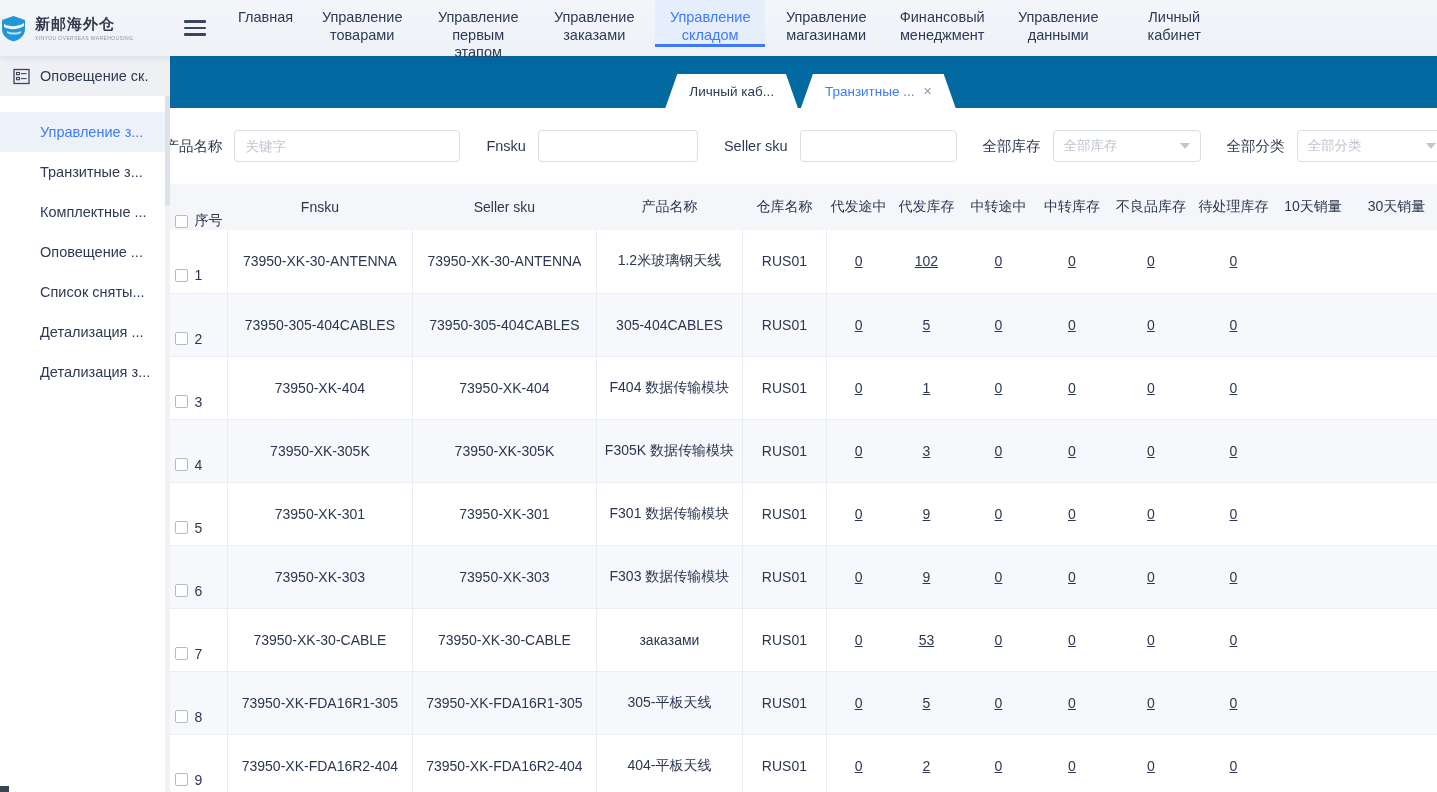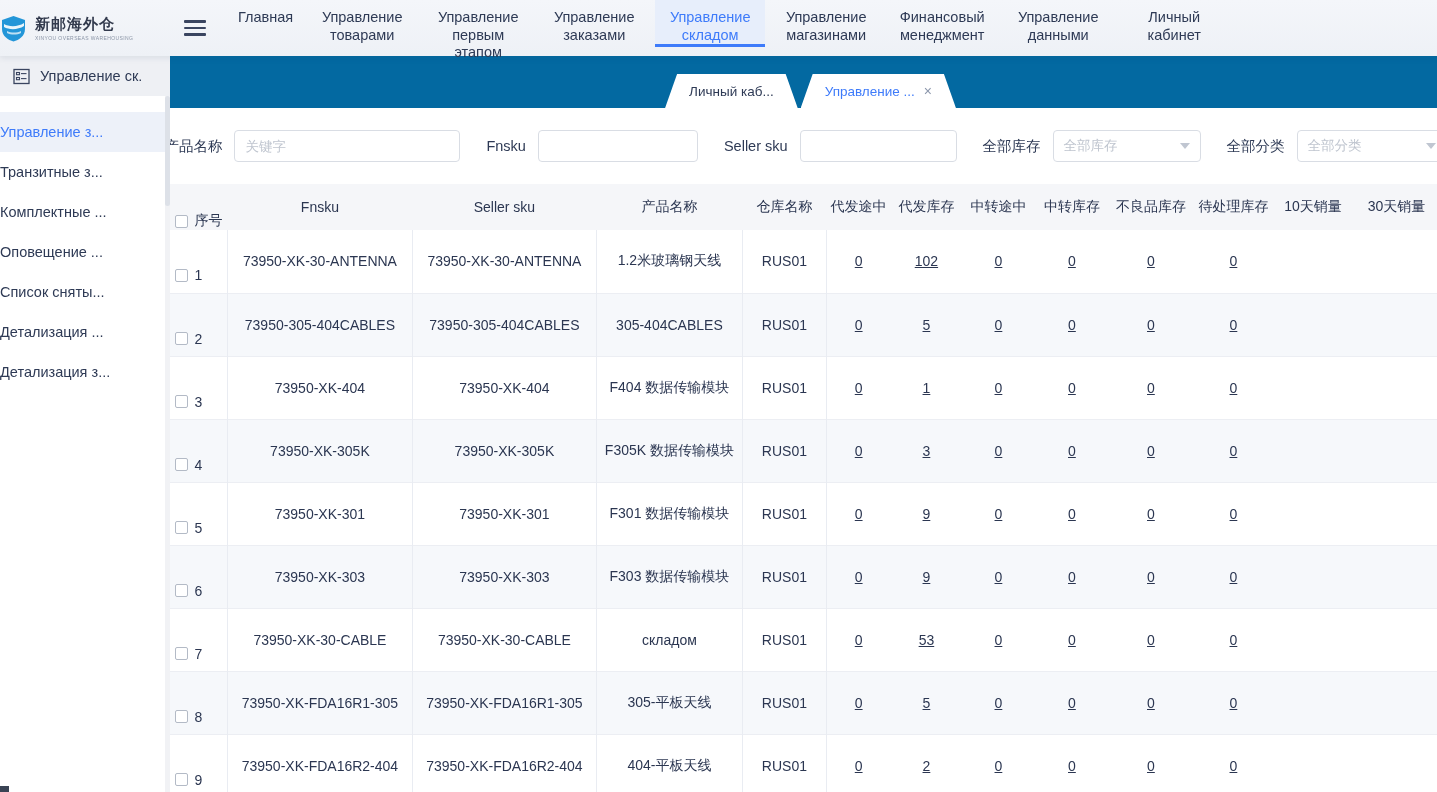--- a/index.html
+++ b/index.html
@@ -24,21 +24,21 @@
     max-width: 110px; padding: 9px 8px 0; text-align: center;
     font-size: 14.5px; line-height: 1.22; color: #2e3a55;
     border-bottom: 3px solid transparent; cursor: pointer;
   }
   .nav-item.active { color: #3e7bfa; background: #e7eefb; border-bottom-color: #3e7bfa; }
   
   .main { display: flex; height: 736px; }
   .sidebar { width: 170px; flex-shrink: 0; background: #fff; position: relative; }
   .sidebar-header { height: 40px; background: #eef0f4; display: flex; align-items: center; gap: 10px; padding-left: 13px; font-size: 14.5px; }
   .sidebar-list { list-style: none; margin-top: 16px; }
-  .sidebar-item { height: 40px; line-height: 40px; font-size: 14.5px; color: #2e3a55; cursor: pointer; white-space: nowrap; }
+  .sidebar-item { height: 40px; line-height: 40px; padding-left: 40px; font-size: 14.5px; color: #2e3a55; cursor: pointer; white-space: nowrap; }
   .sidebar-item.active { color: #3e7bfa; background: #edf1f9; }
   .sb-track { position: absolute; right: 0; top: 40px; bottom: 0; width: 5px; background: #f1f2f5; }
   .sb-thumb { position: absolute; right: 0; top: 0; width: 5px; height: 110px; background: #dde1e8; border-radius: 3px; }
   .scroll-corner { position: absolute; left: 0; bottom: 0; width: 9px; height: 6px; background: #3a4354; }
   
   .content { flex: 1; background: #0369a1; display: flex; flex-direction: column; overflow: hidden; align-items: center; }
   .tabstrip { height: 52px; display: flex; align-items: flex-end; padding-left: 14px; gap: 3px; }
   .tab {
     height: 34px; background: #fff; display: flex; align-items: center;
     padding: 0 24px; font-size: 13.5px; color: #2e3a55; cursor: pointer;
@@ -115,21 +115,21 @@
 
     <aside class="sidebar">
       <div class="sidebar-header">
         <svg width="17" height="17" viewBox="0 0 17 17">
           <rect x="1" y="1.5" width="15" height="14" fill="none" stroke="#3a4560" stroke-width="1.3"></rect>
           <rect x="3.5" y="4.5" width="3" height="2.2" fill="none" stroke="#3a4560" stroke-width="1.1"></rect>
           <line x1="8" y1="5.6" x2="13.5" y2="5.6" stroke="#3a4560" stroke-width="1.1"></line>
           <rect x="3.5" y="9.5" width="3" height="2.2" fill="none" stroke="#3a4560" stroke-width="1.1"></rect>
           <line x1="8" y1="10.6" x2="13.5" y2="10.6" stroke="#3a4560" stroke-width="1.1"></line>
         </svg>
-        <span>Управление ск.</span>
+        <span>Оповещение ск.</span>
       </div>
       <ul class="sidebar-list" id="sidebar-list">
           <li class="sidebar-item active">Управление з...</li>
           <li class="sidebar-item">Транзитные з...</li>
           <li class="sidebar-item">Комплектные ...</li>
           <li class="sidebar-item">Оповещение ...</li>
           <li class="sidebar-item">Список сняты...</li>
           <li class="sidebar-item">Детализация ...</li>
           <li class="sidebar-item">Детализация з...</li>
         </ul>
@@ -138,21 +138,21 @@
         </div>
       <div class="scroll-corner"></div>
     </aside>
 
     <section class="content">
       <div class="tabstrip" id="tabstrip">
           <div class="tab">
             <span class="tab-label">Личный каб...</span>
           </div>
           <div class="tab active">
-            <span class="tab-label">Управление ...</span>
+            <span class="tab-label">Транзитные ...</span>
             <span class="tab-close">×</span>
           </div>
         </div>
 
       <div class="panel">
 
         <div class="filters">
           <span class="filter-label">产品名称</span>
           <input class="txt" style="width: 226px;" placeholder="关键字">
           <span class="filter-label">Fnsku</span>
@@ -334,21 +334,21 @@
                 </tr>
                 <tr>
                   <td class="b-r">
                     <div class="cell-flex">
                       <span class="checkbox"></span>
                       <span>7</span>
                     </div>
                   </td>
                   <td class="b-r">73950-XK-30-CABLE</td>
                   <td class="b-r">73950-XK-30-CABLE</td>
-                  <td class="b-r">складом</td>
+                  <td class="b-r">заказами</td>
                   <td class="b-r">RUS01</td>
                   <td><a class="num-link">0</a></td>
                   <td><a class="num-link">53</a></td>
                   <td><a class="num-link">0</a></td>
                   <td><a class="num-link">0</a></td>
                   <td><a class="num-link">0</a></td>
                   <td><a class="num-link">0</a></td>
                   <td></td>
                   <td></td>
                 </tr>

